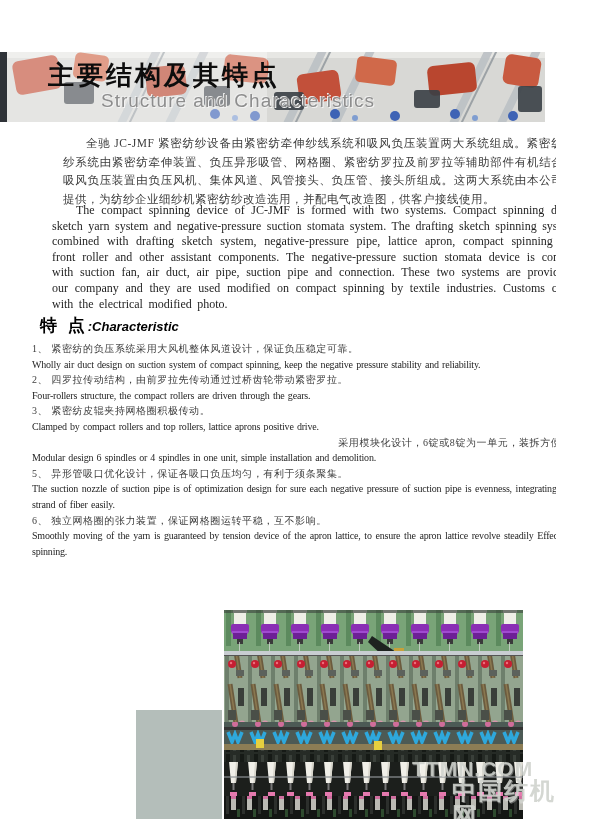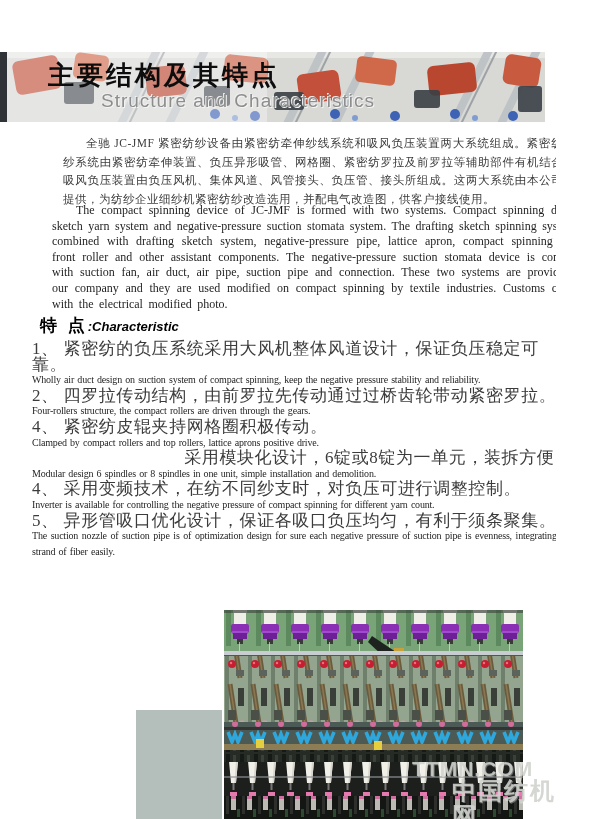--- a/index.html
+++ b/index.html
@@ -21,21 +21,21 @@
   .intro-en{position:absolute;left:32px;top:203px;width:537px;font-size:12px;line-height:15.6px;
         text-align:justify;text-indent:2em;word-spacing:2.5px;color:#1f1f1f;margin-left:20px;}
 
   
   .feat-head{position:absolute;left:40px;top:314px;white-space:nowrap;}
   .feat-head .zh{font-family:"Liberation Sans",sans-serif;font-weight:bold;font-size:17px;
         letter-spacing:3px;color:#000;}
   .feat-head .en{font-family:"Liberation Sans",sans-serif;font-weight:bold;font-style:italic;
         font-size:13px;color:#000;}
   .features{position:absolute;left:32px;top:341px;width:540px;}
-  .feat-zh{font-size:17px;line-height:15.6px;letter-spacing:0.6px;color:#3c3c3c;}
+  .feat-zh{font-size:10px;line-height:15.6px;letter-spacing:0.6px;color:#3c3c3c;}
   .feat-zh-indent{text-indent:2em;text-align:right;}
   .feat-en{font-size:10px;line-height:15.6px;letter-spacing:-0.2px;text-align:justify;
         word-spacing:1px;color:#1f1f1f;}
 
   
   .photo{position:absolute;left:224px;top:610px;width:299px;height:209px;}
   .photo svg{display:block;width:100%;height:100%;}
   .gray-block{position:absolute;left:136px;top:710px;width:86px;height:109px;background:#b4beba;}
   .watermark{position:absolute;left:412px;top:758px;font-family:"Liberation Sans",sans-serif;
         font-weight:bold;color:rgba(206,210,204,0.88);line-height:1.02;
@@ -118,34 +118,34 @@
   <div class="features">
     <div>
       <div class="feat-zh">1、 紧密纺的负压系统采用大风机整体风道设计，保证负压稳定可靠。</div>
       <div class="feat-en">Wholly air duct design on suction system of compact spinning, keep the negative pressure stability and reliability.</div>
     </div>
     <div>
       <div class="feat-zh">2、 四罗拉传动结构，由前罗拉先传动通过过桥齿轮带动紧密罗拉。</div>
       <div class="feat-en">Four-rollers structure, the compact rollers are driven through the gears.</div>
     </div>
     <div>
-      <div class="feat-zh">4、 紧密纺皮辊夹持网格圈积极传动。</div>
+      <div class="feat-zh">3、 紧密纺皮辊夹持网格圈积极传动。</div>
       <div class="feat-en">Clamped by compact rollers and top rollers, lattice aprons positive drive.</div>
     </div>
     <div>
       <div class="feat-zh feat-zh-indent">采用模块化设计，6锭或8锭为一单元，装拆方便。</div>
-      <div class="feat-en">Modular design 6 spindles or 8 spindles in one unit, simple installation and demolition.</div>
-    </div>
-    <div>
-      <div class="feat-zh">4、 采用变频技术，在纺不同纱支时，对负压可进行调整控制。</div>
-      <div class="feat-en">Inverter is available for controlling the negative pressure of compact spinning for different yarn count.</div>
+      <div class="feat-en">Modular design 6 spindles or 4 spindles in one unit, simple installation and demolition.</div>
     </div>
     <div>
       <div class="feat-zh">5、 异形管吸口优化设计，保证各吸口负压均匀，有利于须条聚集。</div>
       <div class="feat-en">The suction nozzle of suction pipe is of optimization design for sure each negative pressure of suction pipe is evenness, integrating the strand of fiber easily.</div>
+    </div>
+    <div>
+      <div class="feat-zh">6、 独立网格圈的张力装置，保证网格圈运转平稳，互不影响。</div>
+      <div class="feat-en">Smoothly moving of the yarn is guaranteed by tension device of the apron lattice, to ensure the apron lattice revolve steadily Effect of spinning.</div>
     </div>
   </div>
 
   <div class="gray-block"></div>
 
   <div class="photo">
     <svg viewBox="0 0 299 209" preserveAspectRatio="none">
       <defs>
         <pattern id="pTop" width="30" height="42" patternUnits="userSpaceOnUse">
           <rect width="30" height="42" fill="#79a478"></rect>

